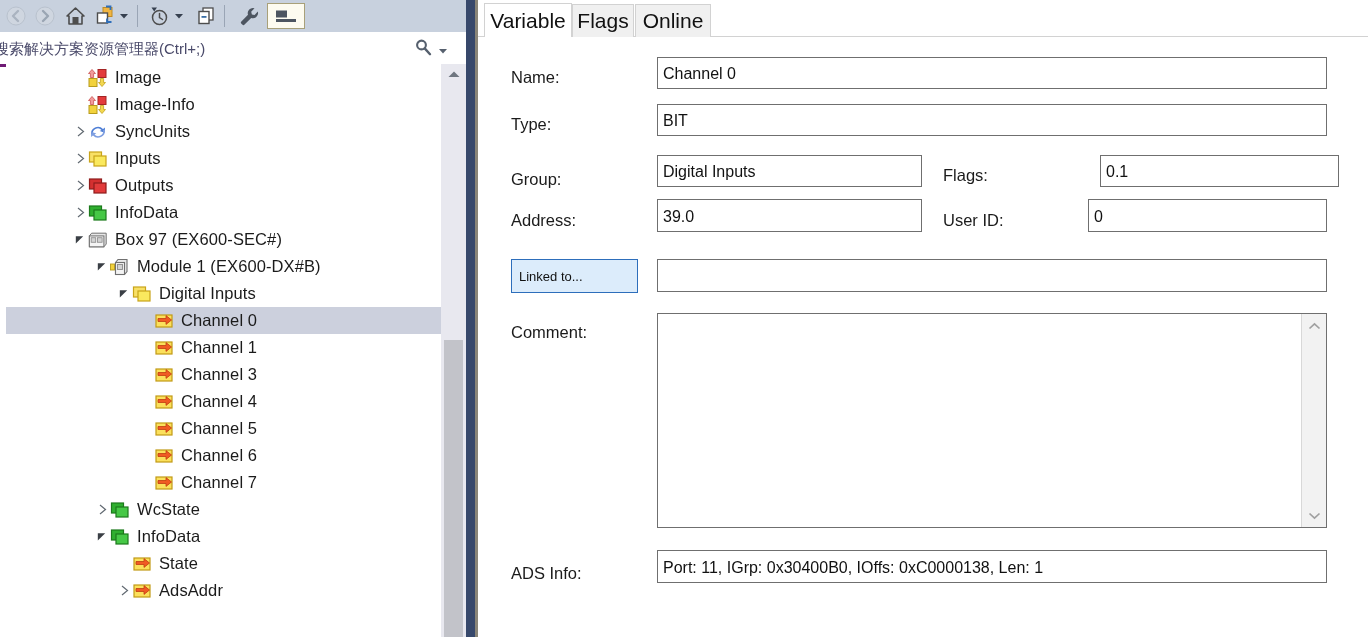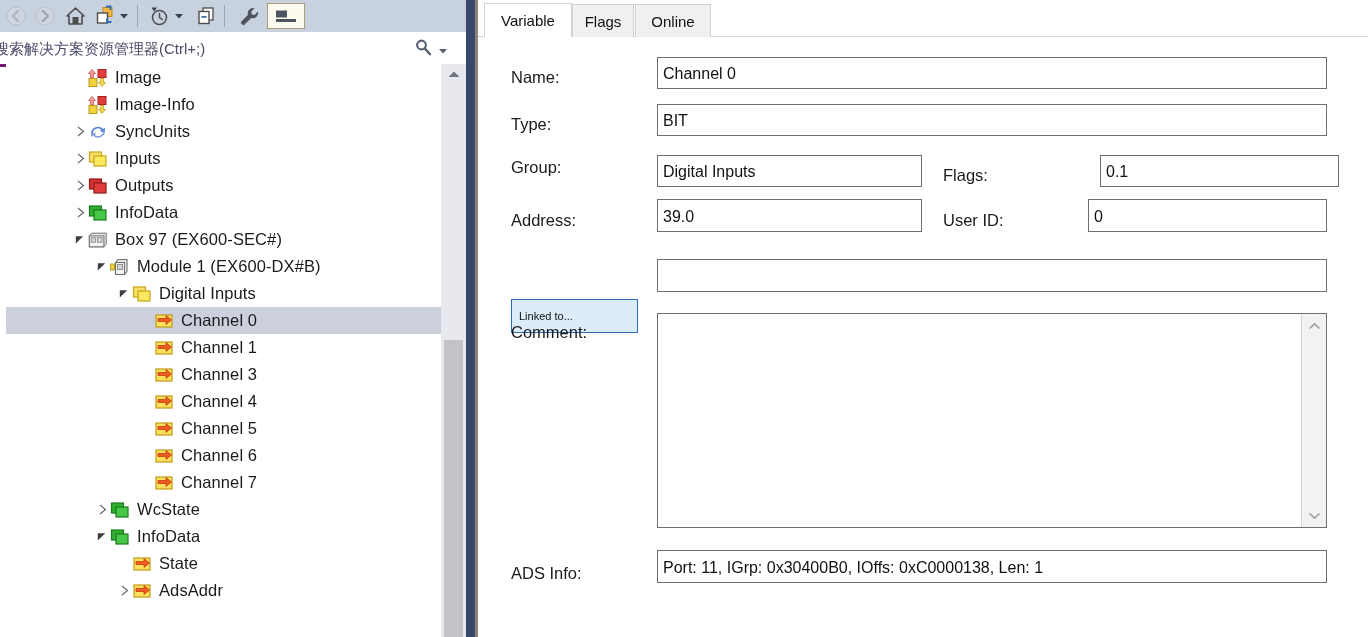--- a/index.html
+++ b/index.html
@@ -41,33 +41,33 @@
   .tree-sb-thumb{position:absolute;left:3px;top:276px;width:19px;height:297px;background:#c2c3c9;}
 
   .vsplit{position:absolute;left:466px;top:0;width:9px;height:637px;background:#37486b;}
   .vsplit-edge{position:absolute;left:475px;top:0;width:3px;height:637px;background:#8a8578;}
 
   
   .right-pane{position:absolute;left:478px;top:0;width:890px;height:637px;background:#ffffff;}
 
   .tabstrip{position:absolute;left:0;top:0;width:890px;height:38px;background:#ffffff;}
   .tab{position:absolute;top:3px;height:34px;box-sizing:border-box;display:flex;align-items:center;
-       justify-content:center;font-size:15px;color:#111;padding:0 9px;}
+       justify-content:center;font-size:21px;color:#111;padding:0 9px;}
   .tab.inactive{background:#f0f0f0;border:1px solid #d2d2d2;border-bottom:none;top:4px;height:33px;}
   .tab.active{background:#ffffff;border:1px solid #d2d2d2;border-bottom:none;z-index:3;}
   .tab-underline{position:absolute;left:0;top:36px;width:890px;height:1px;background:#d2d2d2;}
   .tab-underline-gap{position:absolute;top:36px;height:2px;background:#ffffff;z-index:4;}
 
   .form{position:absolute;left:0;top:38px;width:713px;height:599px;background:#ffffff;}
   .lbl{position:absolute;font-size:16.5px;color:#1b1b1b;}
   .fld{position:absolute;box-sizing:border-box;border:1px solid #6f6f6f;background:#ffffff;
        font-size:16px;color:#111;padding:2px 5px 0 5px;outline:none;
        font-family:"Liberation Sans","DejaVu Sans",sans-serif;line-height:1.1;}
   .linkbtn{position:absolute;box-sizing:border-box;background:#dcecfb;border:1px solid #2d6ebb;
-           font-size:11px;color:#111;display:flex;align-items:center;padding-left:7px;cursor:default;margin-top:40px;}
+           font-size:13px;color:#111;display:flex;align-items:center;padding-left:7px;cursor:default;}
 
   .commentbox{position:absolute;box-sizing:border-box;border:1px solid #6f6f6f;background:#ffffff;}
   .cmt-area{position:absolute;left:0;top:0;right:24px;bottom:0;border:none;outline:none;resize:none;
             font-size:16px;padding:4px 5px;font-family:"Liberation Sans","DejaVu Sans",sans-serif;}
   .cmt-sb{position:absolute;right:0;top:0;width:24px;bottom:0;background:#f2f2f2;border-left:1px solid #d8d8d8;}
   .cmt-arrow{position:absolute;left:0;width:24px;height:20px;display:flex;align-items:center;justify-content:center;
              color:#9b9b9b;font-size:13px;}
 </style>
 </head>
 <body>
@@ -469,21 +469,21 @@
     </div>
 
     <div class="form">
 
       <div class="lbl" style="left:33px;top:30px;">Name:</div>
       <input class="fld" style="left: 179px; top: 19px; width: 670px; height: 32px;" type="text" value="Channel 0">
 
       <div class="lbl" style="left:33px;top:77px;">Type:</div>
       <input class="fld" style="left: 179px; top: 66px; width: 670px; height: 32px;" type="text" value="BIT">
 
-      <div class="lbl" style="left:33px;top:120px;">Group:</div>
+      <div class="lbl" style="left:33px;top:132px;">Group:</div>
       <input class="fld" style="left: 179px; top: 117px; width: 265px; height: 32px;" type="text" value="Digital Inputs">
       <div class="lbl" style="left:465px;top:128px;">Flags:</div>
       <input class="fld" style="left: 610px; top: 117px; width: 239px; height: 32px; margin-left: 12px;" type="text" value="0.1">
 
       <div class="lbl" style="left:33px;top:173px;">Address:</div>
       <input class="fld" style="left: 179px; top: 161px; width: 265px; height: 33px;" type="text" value="39.0">
       <div class="lbl" style="left:465px;top:173px;">User ID:</div>
       <input class="fld" style="left: 610px; top: 161px; width: 239px; height: 33px;" type="text" value="0">
 
       <div class="linkbtn" style="left:33px;top:221px;width:127px;height:34px;">

